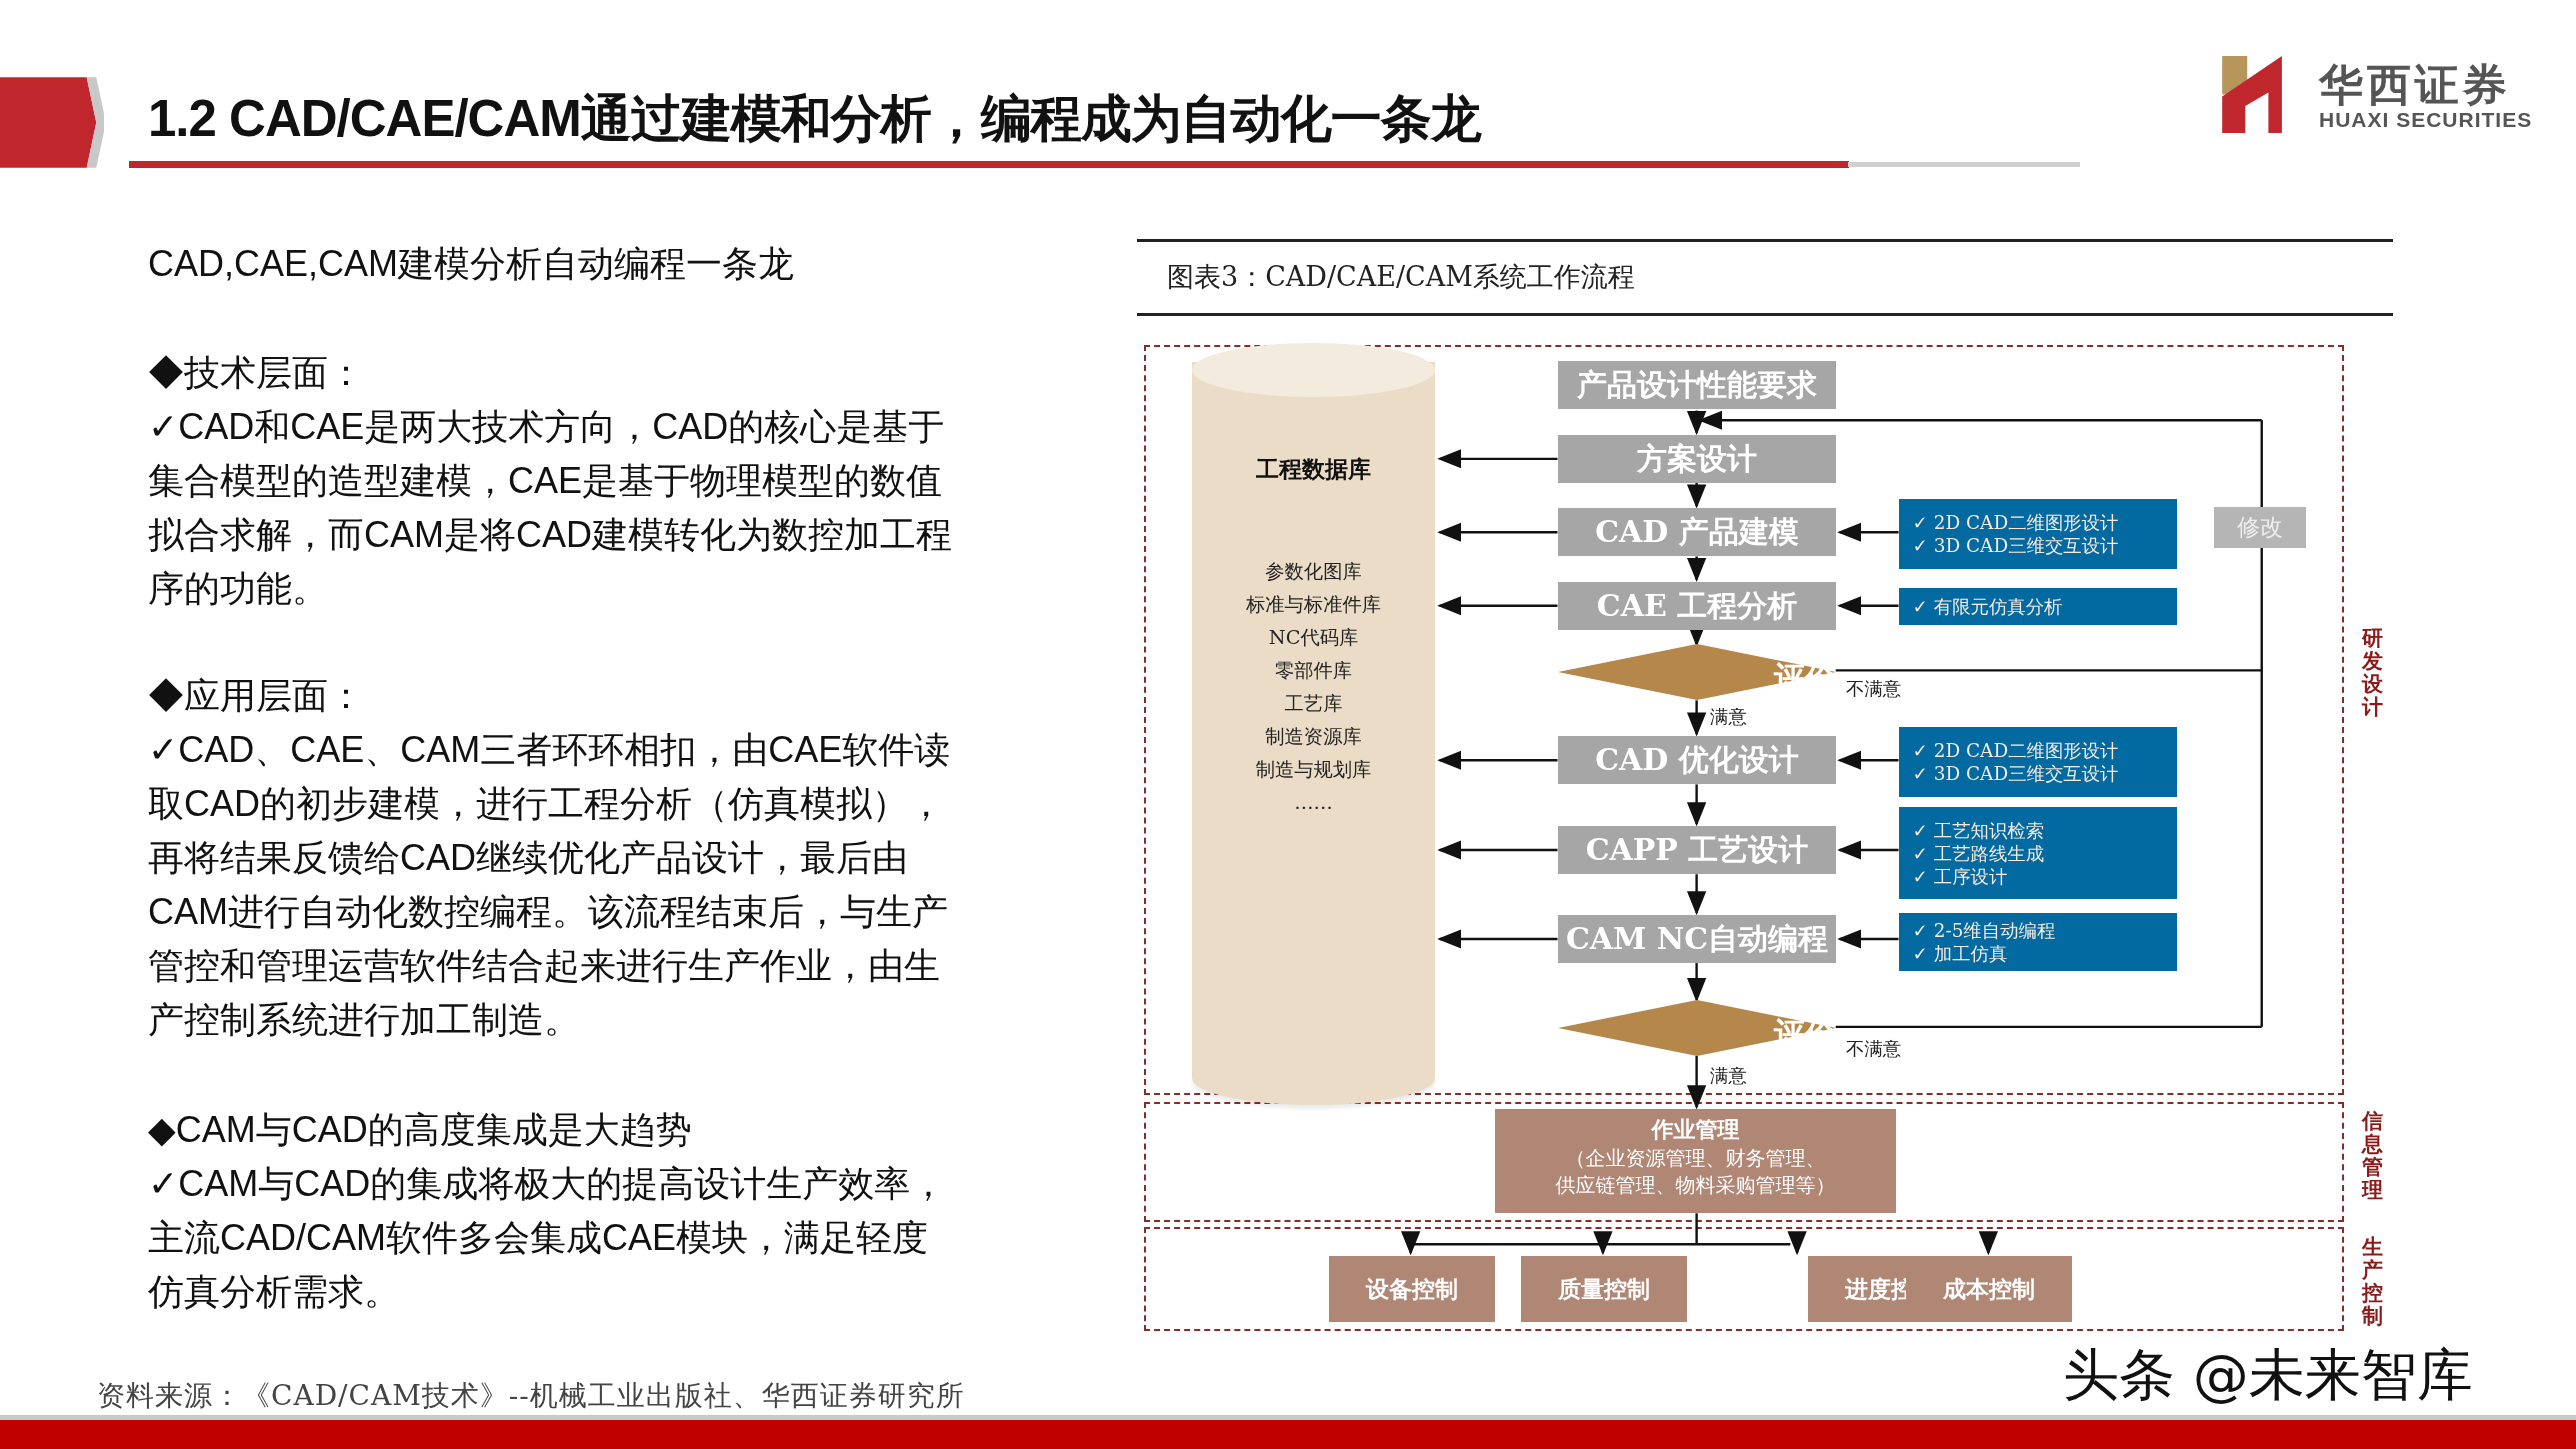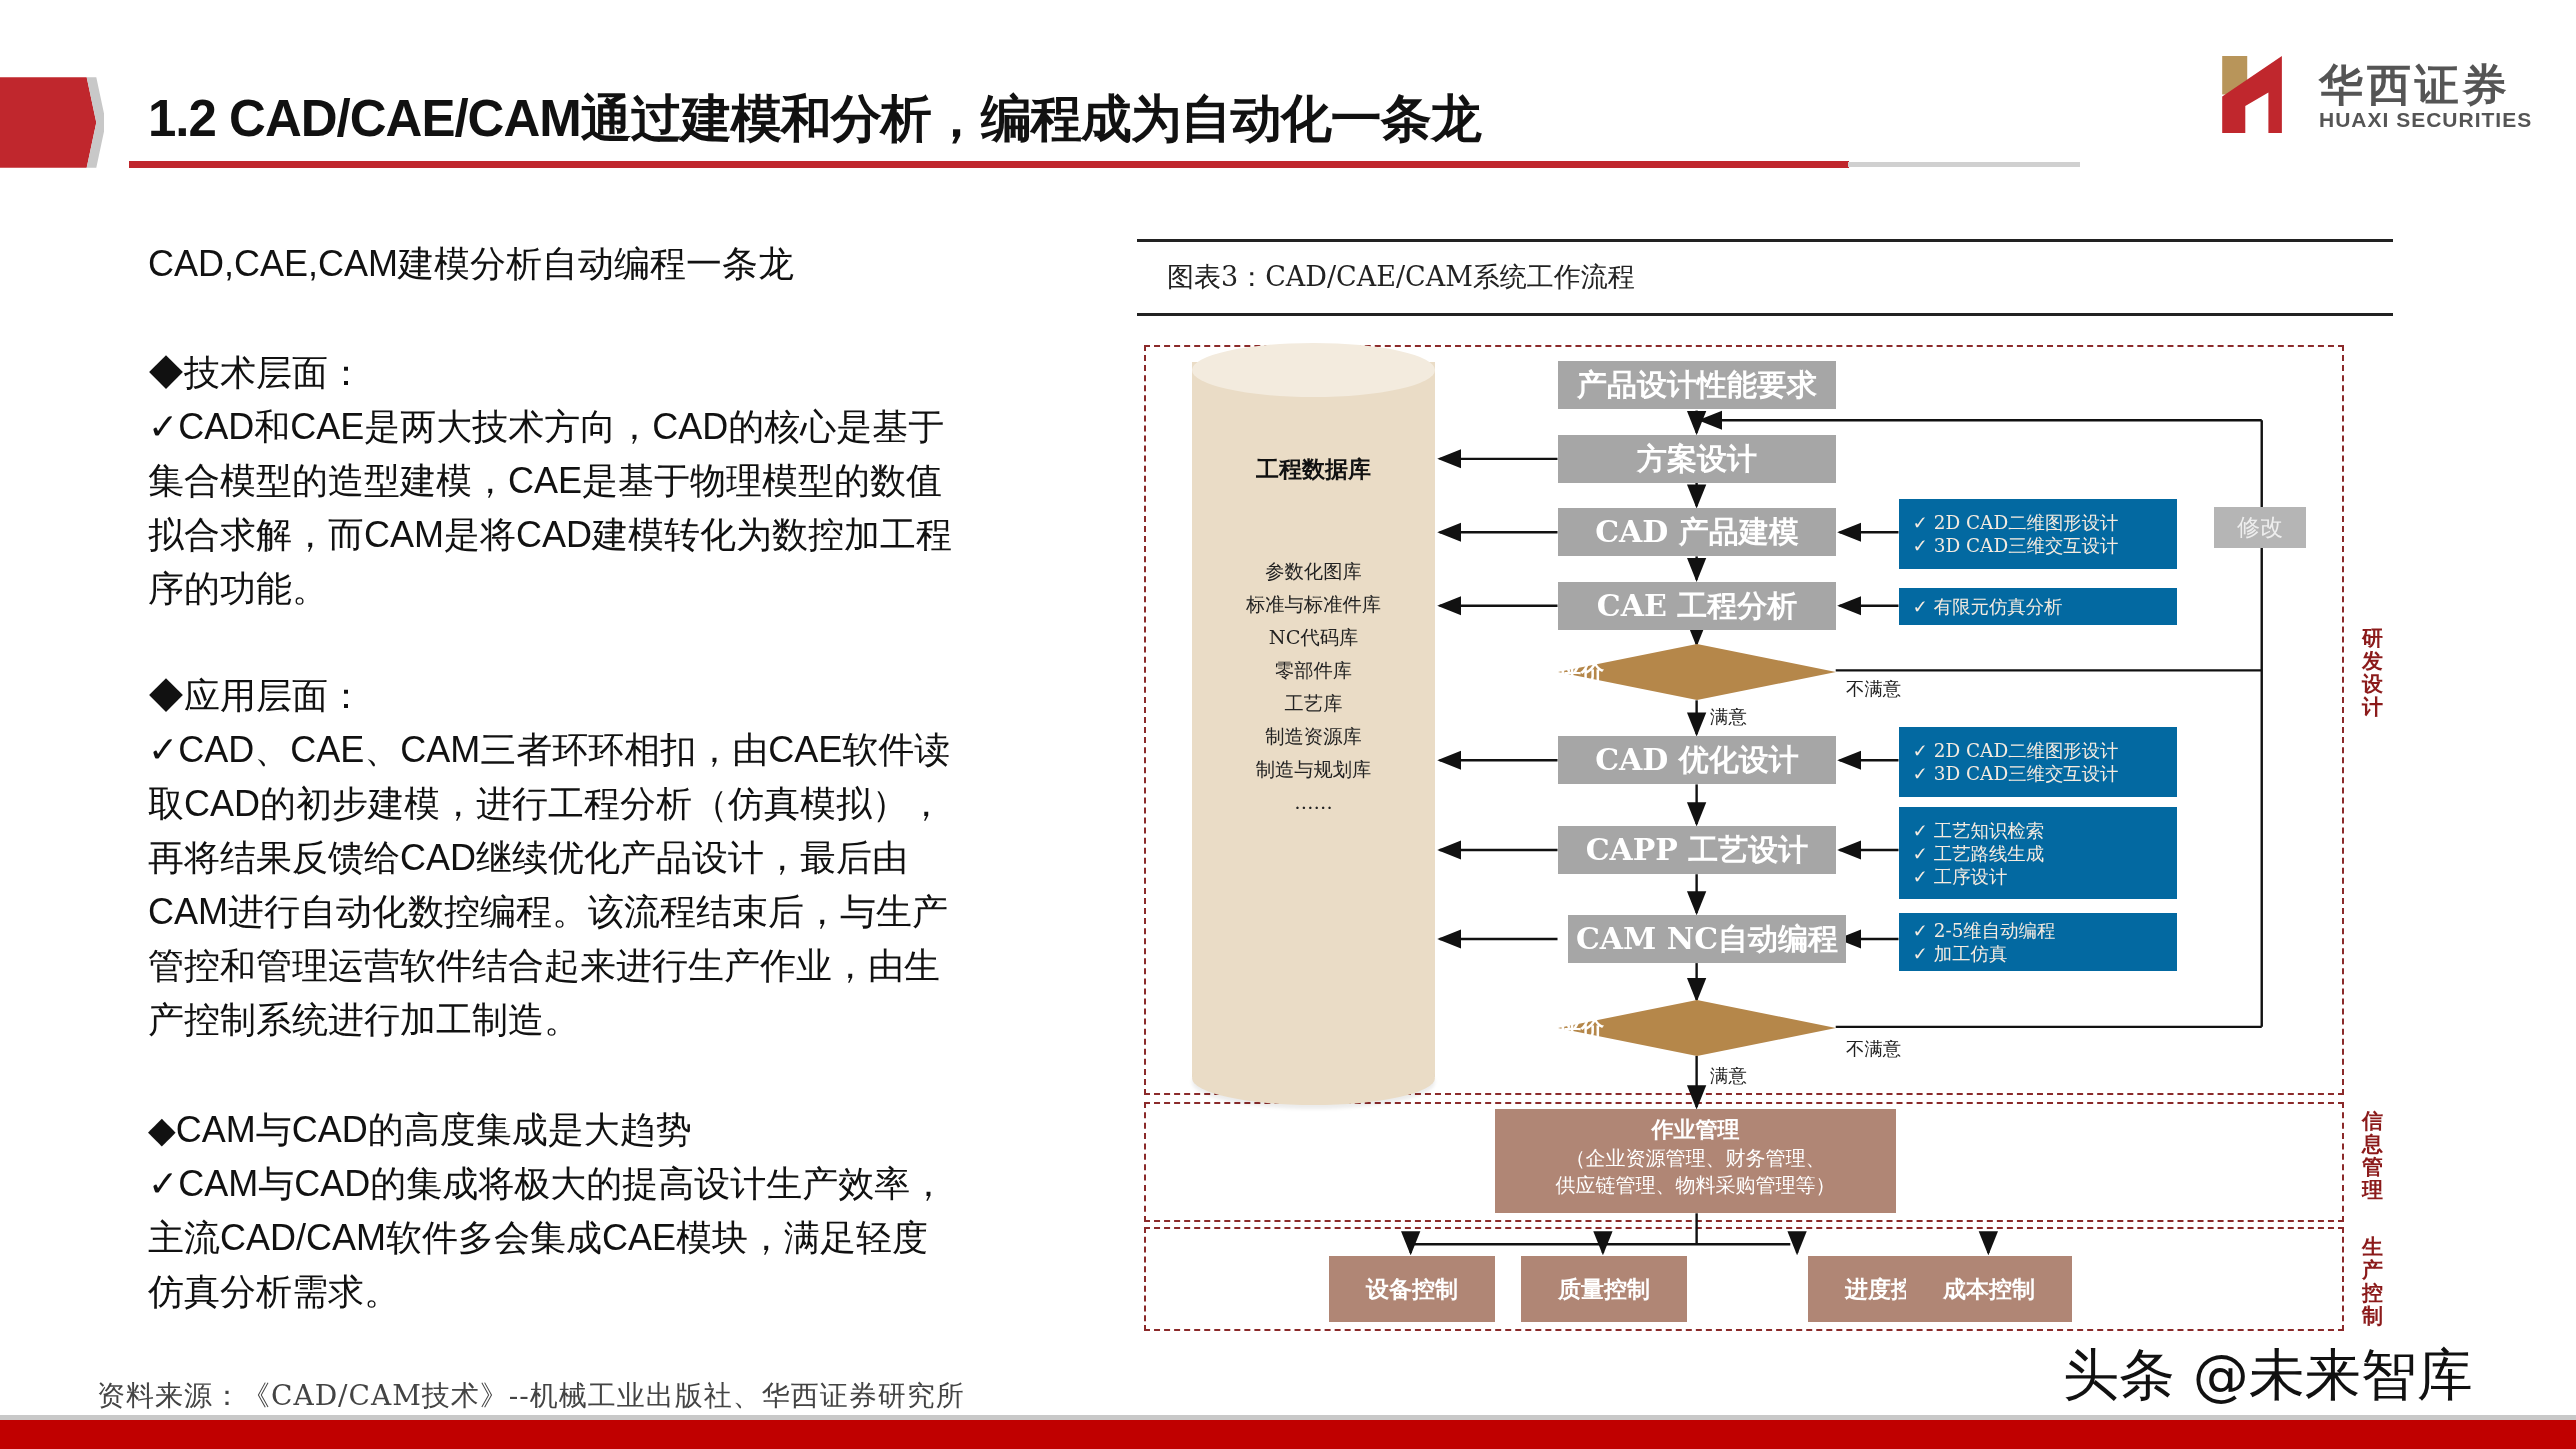--- a/index.html
+++ b/index.html
@@ -28,21 +28,21 @@
 
   .cyl { position:absolute; left:1192px; top:362px; width:243px; height:715px; background:#eadcc6; }
   .cyl-top { position:absolute; left:1192px; top:343px; width:243px; height:54px; border-radius:50%; background:#f3ebde; }
   .cyl-bot { position:absolute; left:1192px; top:1051px; width:243px; height:54px; border-radius:50%; background:#eadcc6; box-shadow:0 3.9px 3.9px rgba(0,0,0,0.08); }
   .cyl-title { position:absolute; left:1192px; top:454px; width:243px; text-align:center; font-size:23px; font-weight:bold; font-family:"DejaVu Serif", serif; color:#111; }
   .cyl-list { position:absolute; left:1192px; top:555px; width:243px; text-align:center; font-size:19.3px; line-height:33px; font-family:"DejaVu Serif", serif; color:#222; }
 
   .gbox { position:absolute; left:1558px; width:278px; height:48px; background:#a6a6a6; color:#fff; font-weight:bold; font-size:30px; display:flex; align-items:center; justify-content:center; font-family:"DejaVu Serif", serif; }
   .bbox { position:absolute; left:1899px; width:278px; background:#0369a1; color:#f5ebe0; font-size:18.4px; line-height:23px; padding:5.8px 13.5px; font-family:"DejaVu Serif", serif; display:flex; flex-direction:column; justify-content:center; }
   .diamond { position:absolute; left:1558px; width:278px; height:56px; }
-  .diamond-label { position:absolute; left:1558px; width:278px; text-align:left; color:#fff; font-weight:bold; font-size:23px; font-family:"DejaVu Serif", serif; }
+  .diamond-label { position:absolute; left:1558px; width:278px; text-align:right; color:#fff; font-weight:bold; font-size:31px; font-family:"DejaVu Serif", serif; }
   .lbl { position:absolute; font-size:18.4px; color:#222; font-family:"DejaVu Serif", serif; }
   .xiugai { position:absolute; left:2214px; top:507px; width:92px; height:41px; background:#b5b5b5; color:#eee; font-size:23px; display:flex; align-items:center; justify-content:center; font-family:"DejaVu Serif", serif; }
 
   .zuoye { position:absolute; left:1495px; top:1109px; width:401px; height:104px; background:#b08675; color:#fff; text-align:center; font-family:"DejaVu Serif", serif; }
   .zuoye .t { font-size:22px; font-weight:bold; margin-top:5.8px; }
   .zuoye .s { font-size:20px; line-height:27px; }
   .ctrl { position:absolute; top:1256px; width:166px; height:66px; background:#b08675; color:#fff; font-weight:bold; font-size:23px; display:flex; align-items:center; justify-content:center; font-family:"DejaVu Serif", serif; }
 
   .vlabel { position:absolute; left:2358px; width:29px; font-size:21px; font-weight:bold; color:#8b1a1a; line-height:23px; text-align:center; font-family:"DejaVu Serif", serif; }
 
@@ -174,21 +174,21 @@
 
 <svg class="diamond" style="top:644px;" viewBox="0 0 288 58" preserveAspectRatio="none">
   <polygon points="0,29 144,0 288,29 144,58" fill="#b5874a"></polygon>
 </svg>
 <div class="diamond-label" style="top:657px;">评价</div>
 <div class="lbl" style="left:1710px;top:704px;">满意</div>
 <div class="lbl" style="left:1846px;top:676px;">不满意</div>
 
 <div class="gbox" style="top:736px;">CAD 优化设计</div>
 <div class="gbox" style="top:826px;">CAPP 工艺设计</div>
-<div class="gbox" style="top:915px;margin-left:10px;">CAM NC自动编程</div>
+<div class="gbox" style="top:915px;">CAM NC自动编程</div>
 
 <svg class="diamond" style="top:1000px;" viewBox="0 0 288 58" preserveAspectRatio="none">
   <polygon points="0,29 144,0 288,29 144,58" fill="#b5874a"></polygon>
 </svg>
 <div class="diamond-label" style="top:1013px;">评价</div>
 <div class="lbl" style="left:1710px;top:1063px;">满意</div>
 <div class="lbl" style="left:1846px;top:1036px;">不满意</div>
 
 <div class="bbox" style="top:499px;height:70px;">
   <div>✓ 2D CAD二维图形设计</div>

